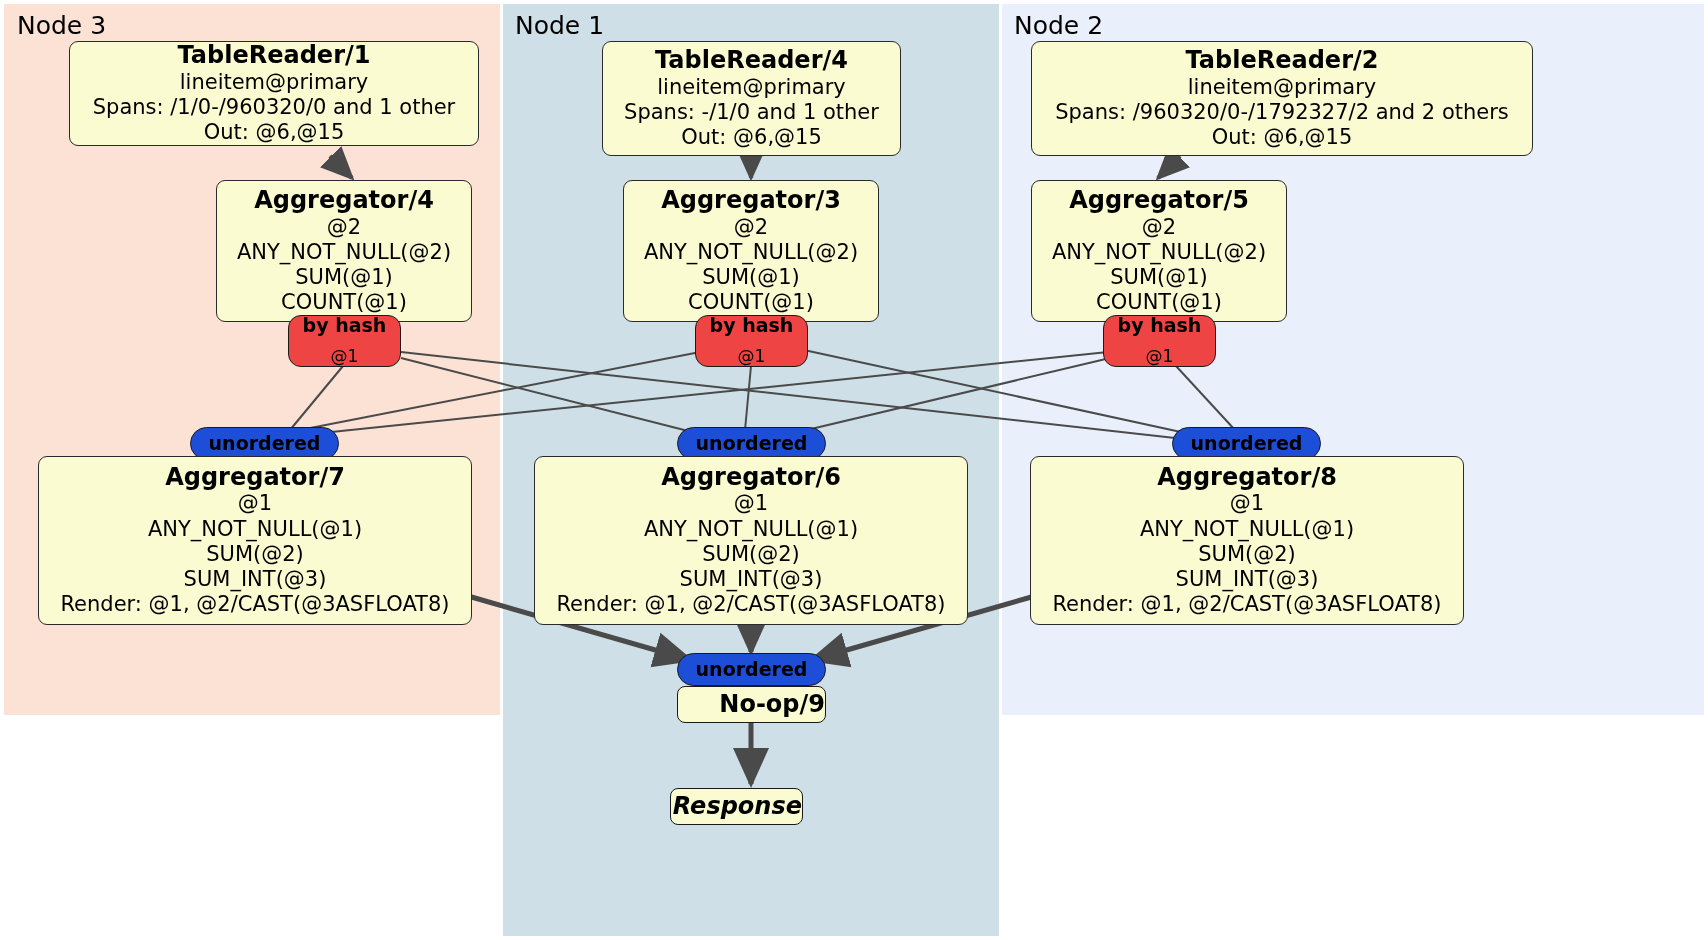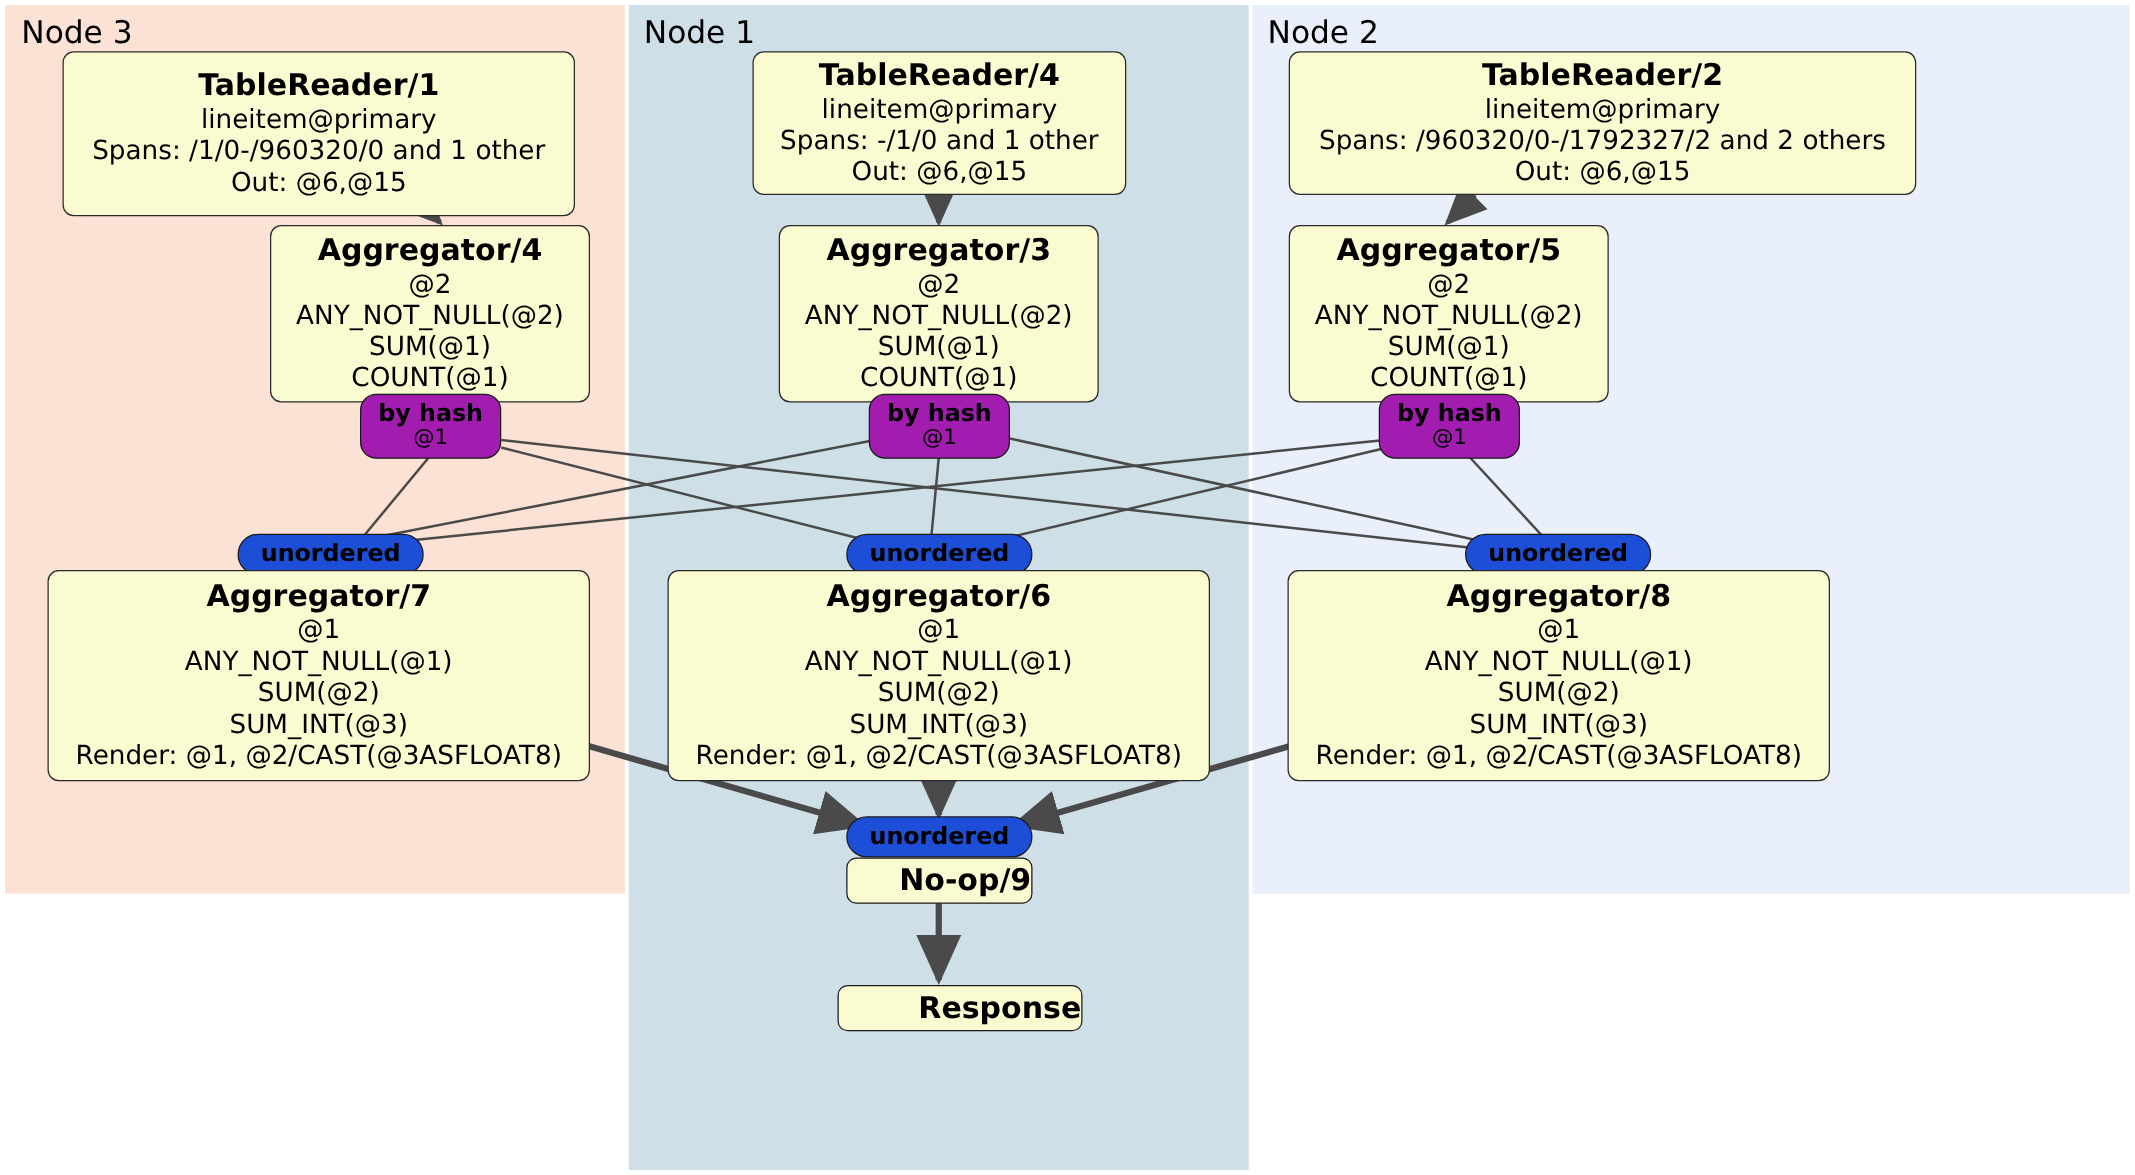--- a/index.html
+++ b/index.html
@@ -67,22 +67,23 @@
     border: 1.8px solid #1a1a1a;
     border-radius: 16px;
     display: flex;
     flex-direction: column;
     justify-content: center;
     align-items: center;
     color: #000;
     text-align: center;
   }
   .pill-hash {
-    background: #a21caf;
+    background: #ef4444;
     border-radius: 13px;
+    justify-content: space-between;
   }
   .pill-unordered {
     background: #1d4ed8;
     border-radius: 17px;
   }
   .pill-title {
     font-weight: bold;
     font-size: 19px;
     line-height: 1.05;
     white-space: nowrap;
@@ -146,21 +147,21 @@
       <path d="M 1176,366 L 1235,430" stroke-width="2"></path>
 
       <path d="M 468,596 L 690,660" stroke-width="5" marker-end="url(#arrThick)"></path>
       <path d="M 751,625 L 751,652" stroke-width="5" marker-end="url(#arrThick)"></path>
       <path d="M 1035,596 L 812,660" stroke-width="5" marker-end="url(#arrThick)"></path>
 
       <path d="M 751,721 L 751,784" stroke-width="5" marker-end="url(#arrThick)"></path>
     </g>
   </svg>
 
-  <div class="proc-box" style="left:50px; top:41px; width:410px; height:132px;">
+  <div class="proc-box" style="left:69px; top:41px; width:410px; height:105px;">
     <div class="proc-title">TableReader/1</div>
     <div class="proc-line">lineitem@primary</div>
     <div class="proc-line">Spans: /1/0-/960320/0 and 1 other</div>
     <div class="proc-line">Out: @6,@15</div>
   </div>
 
   <div class="proc-box" style="left:602px; top:41px; width:299px; height:115px;">
     <div class="proc-title">TableReader/4</div>
     <div class="proc-line">lineitem@primary</div>
     <div class="proc-line">Spans: -/1/0 and 1 other</div>
@@ -253,17 +254,17 @@
   </div>
 
   <div class="pill pill-unordered" style="left:677px; top:653px; width:149px; height:33px;">
     <div class="pill-title">unordered</div>
   </div>
 
   <div class="small-box" style="left:677px; top:686px; width:149px; height:37px;">
     <div class="proc-title">No-op/9</div>
   </div>
 
-  <div class="small-box" style="left:670px; top:788px; width:196px; height:37px;">
+  <div class="small-box" style="left:670px; top:788px; width:133px; height:37px;font-style:italic;">
     <div class="proc-title">Response</div>
   </div>
 
 </div>
 
 </body></html>

